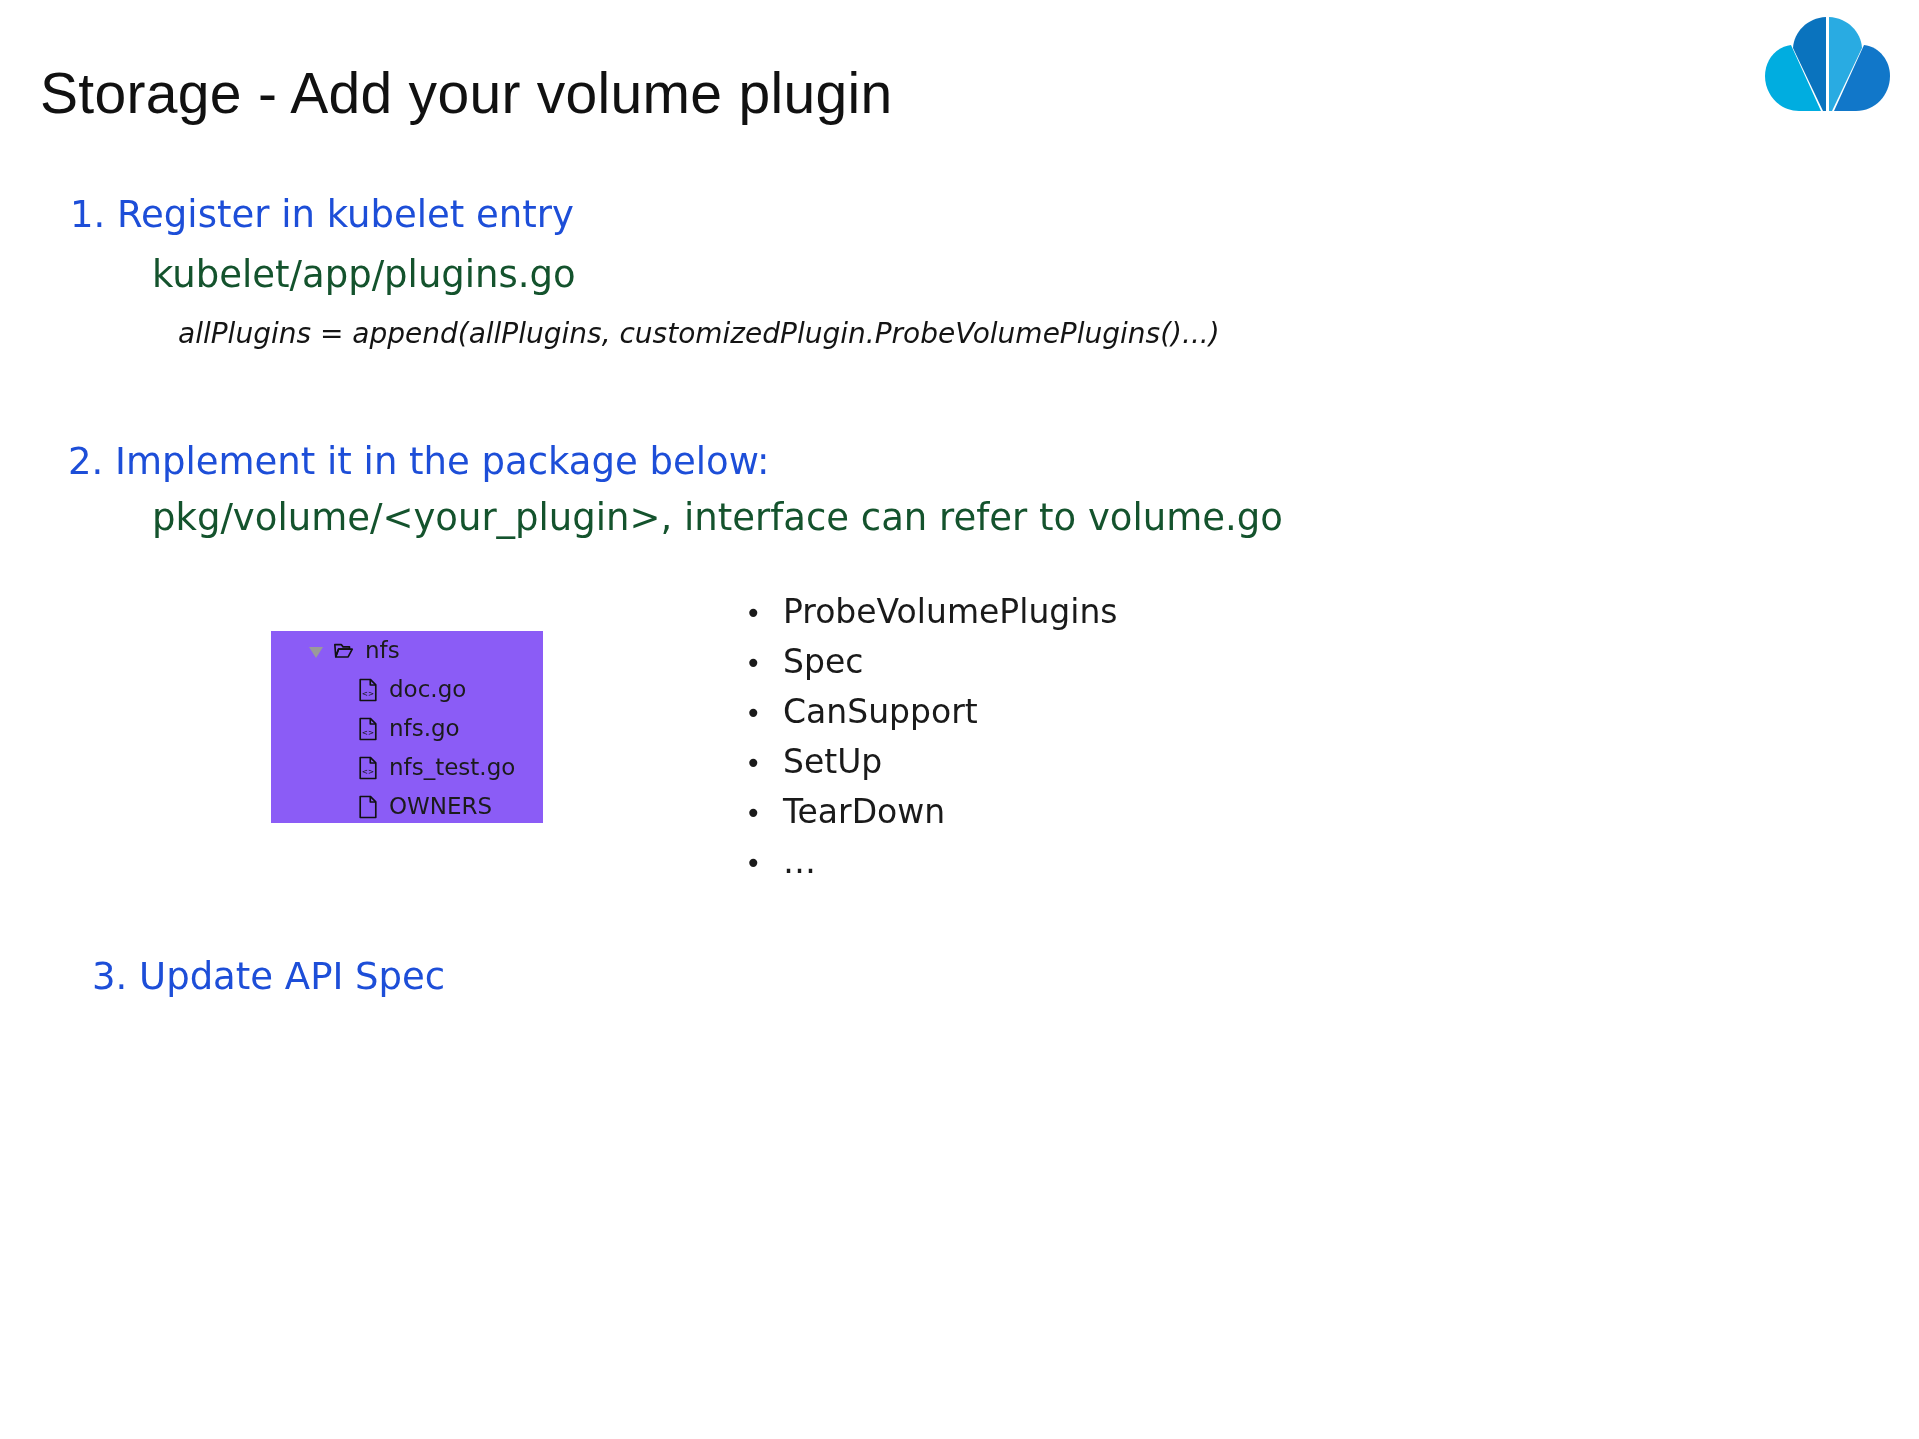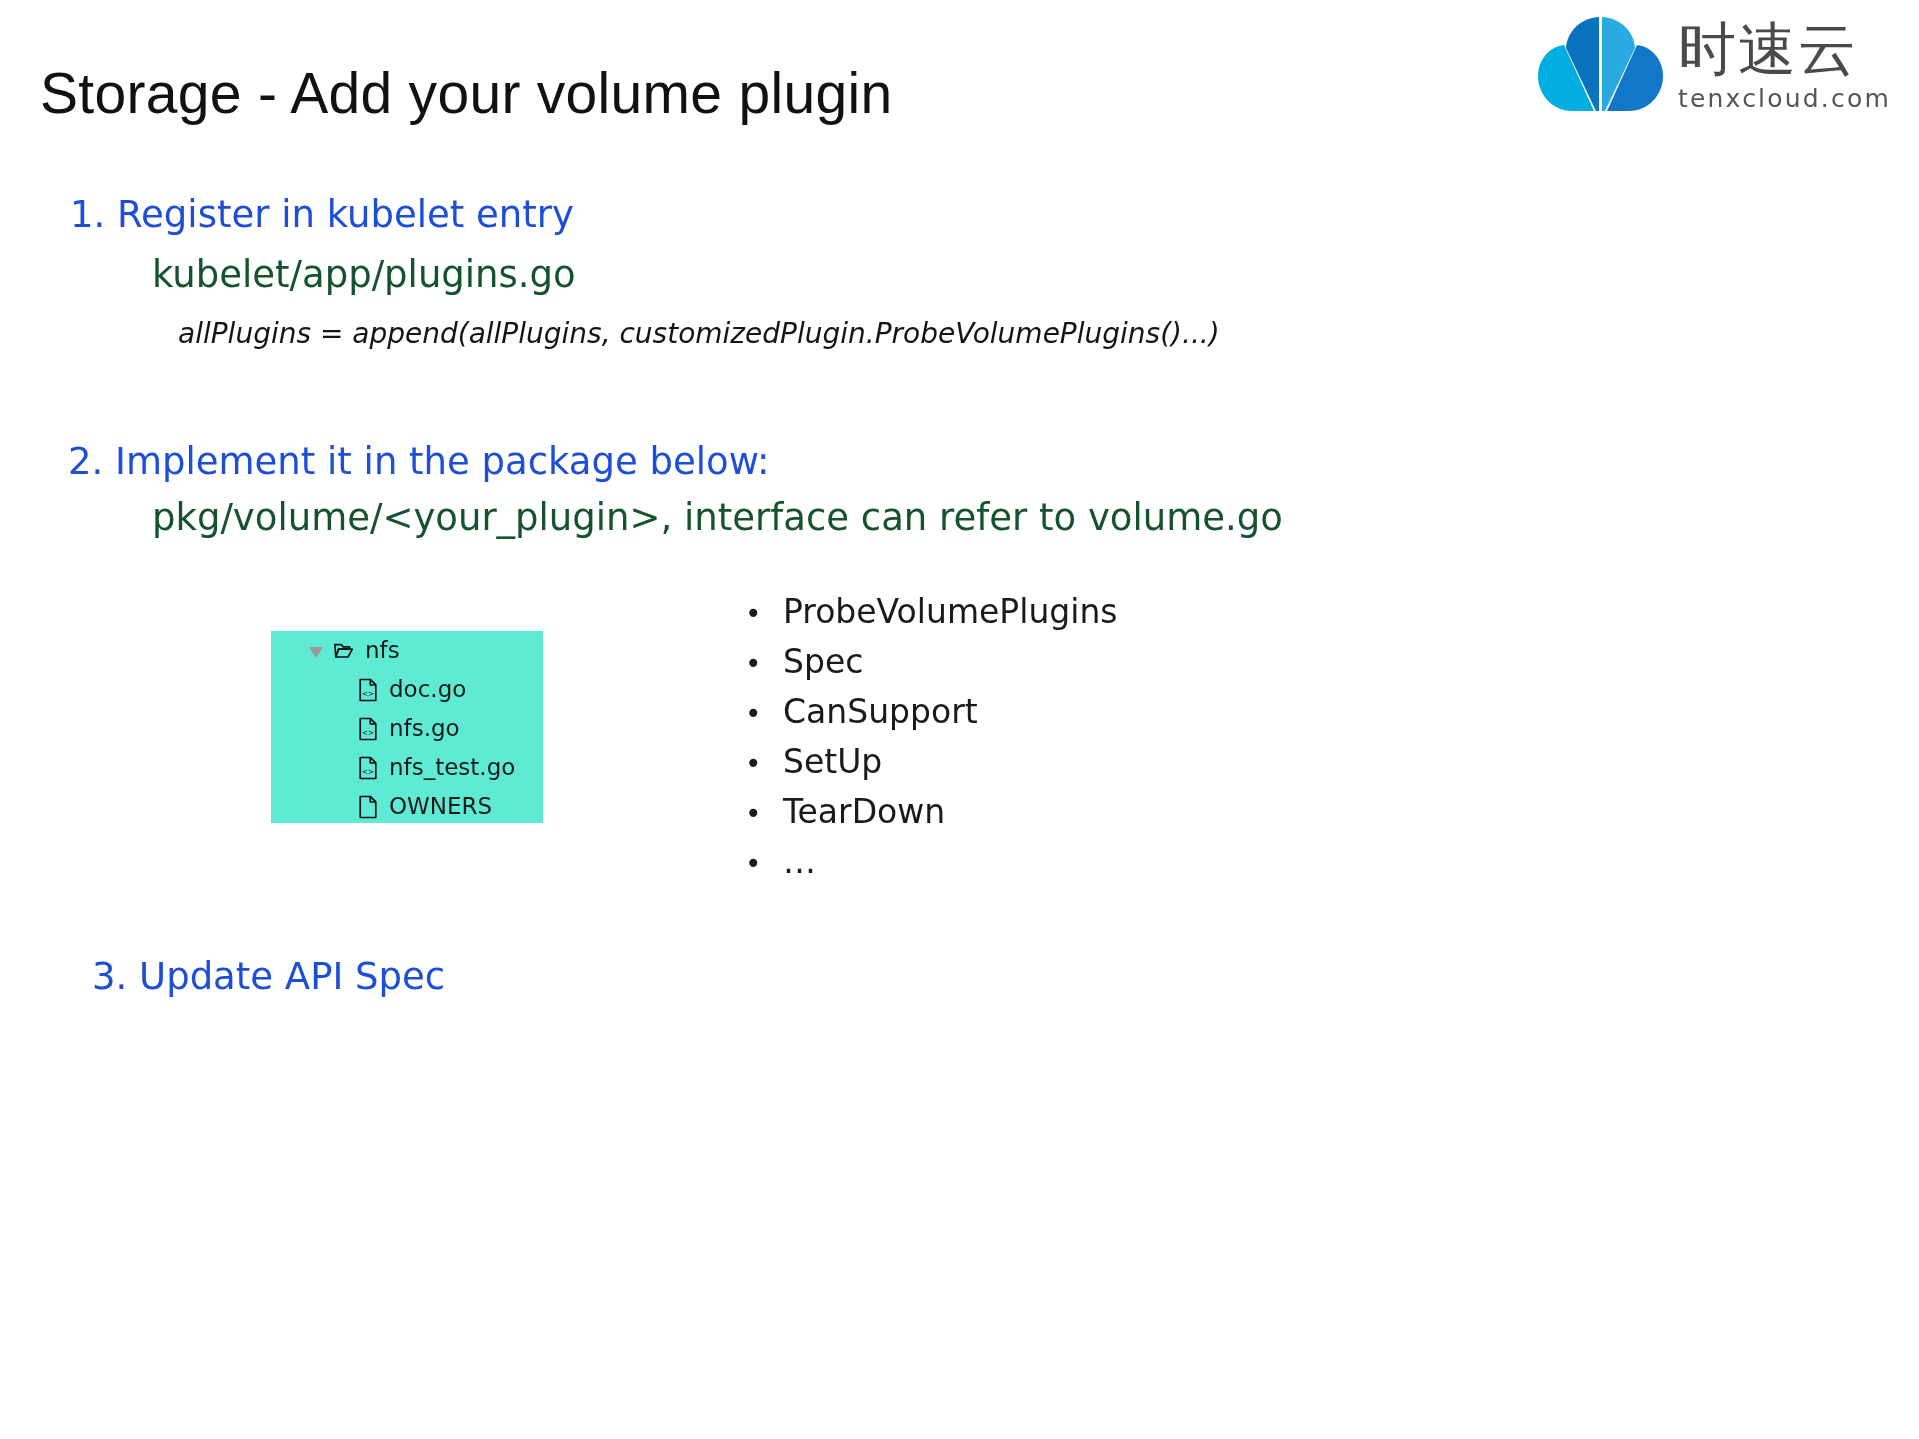--- a/index.html
+++ b/index.html
@@ -92,21 +92,21 @@
   #step2-path { left: 152px; top: 496px; }
   #step3      { left: 92px;  top: 923px; margin-top: 32px; }
 
   
   #file-tree {
     position: absolute;
     left: 271px;
     top: 631px;
     width: 272px;
     height: 192px;
-    background: #5eead4;
+    background: #8b5cf6;
     padding: 0;
     box-sizing: border-box;
   }
   .tree-row {
     display: flex;
     align-items: center;
     height: 39px;
     font-family: "DejaVu Sans", sans-serif;
     font-size: 23px;
     color: #1b1b1b;
@@ -148,24 +148,20 @@
 
 <div id="slide">
 
   <div id="brand">
     <svg id="brand-mark" viewBox="0 0 128 104">
       <path d="M63 3 C44 4 31 18 30 34 L60 97 L63 97 Z" fill="#0A73BE"></path>
       <path d="M66 3 C85 4 98 18 99 34 L69 97 L66 97 Z" fill="#29ABE2"></path>
       <path d="M28 31 C12 33 2 47 2 62 C2 81 17 97 36 97 L58 97 Z" fill="#00ADE0"></path>
       <path d="M101 31 C117 33 127 47 127 62 C127 81 112 97 93 97 L71 97 Z" fill="#1177C9"></path>
     </svg>
-    <div id="brand-word">
-      <div id="brand-cn">时速云</div>
-      <div id="brand-domain">tenxcloud.com</div>
-    </div>
   </div>
 
   <div id="title">Storage - Add your volume plugin</div>
 
   <div id="step1" class="step">1. Register in kubelet entry</div>
   <div id="step1-path" class="sub">kubelet/app/plugins.go</div>
   <div id="step1-code" class="code-italic">allPlugins = append(allPlugins, customizedPlugin.ProbeVolumePlugins()...)</div>
 
   <div id="step2" class="step">2. Implement it in the package below:</div>
   <div id="step2-path" class="sub">pkg/volume/&lt;your_plugin&gt;, interface can refer to volume.go</div>

